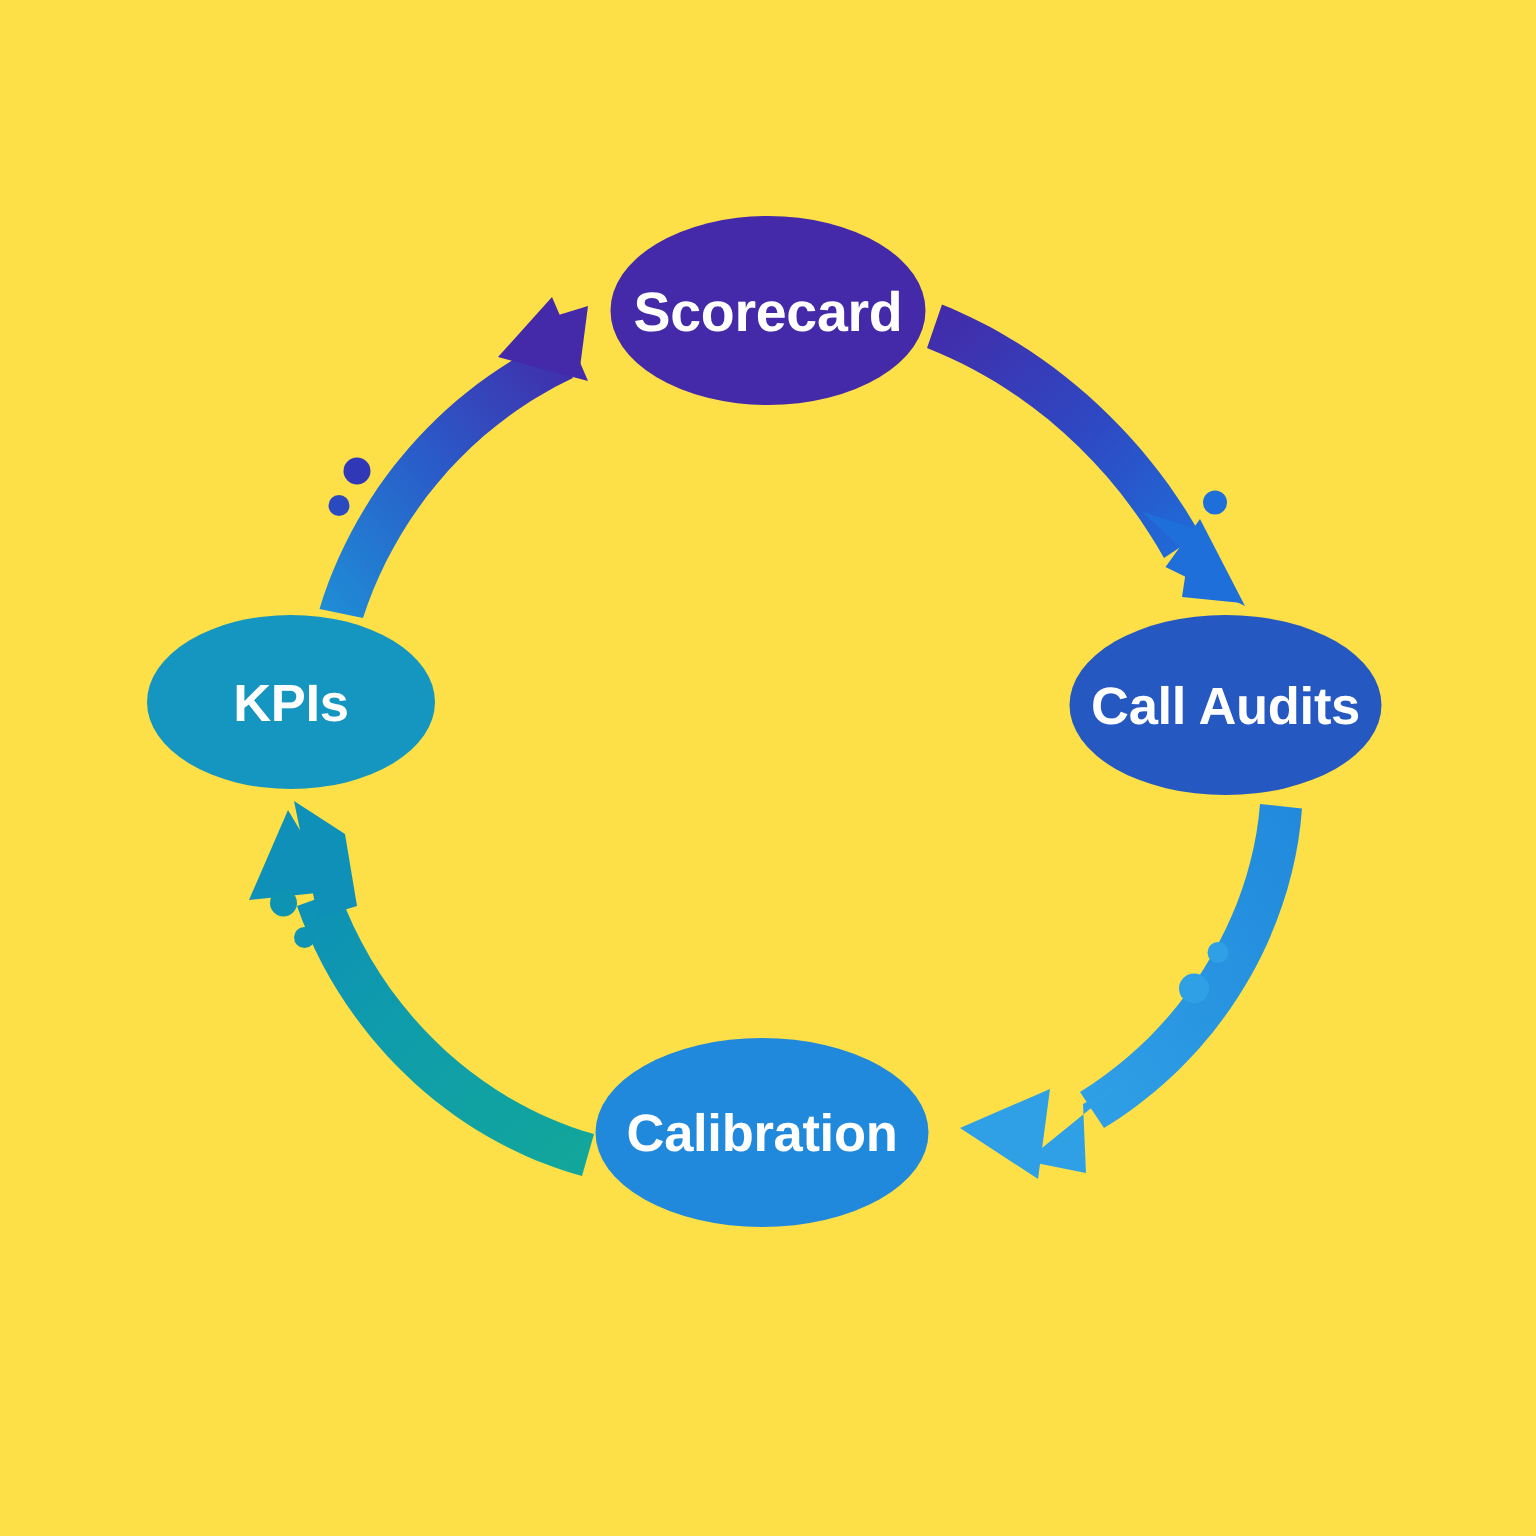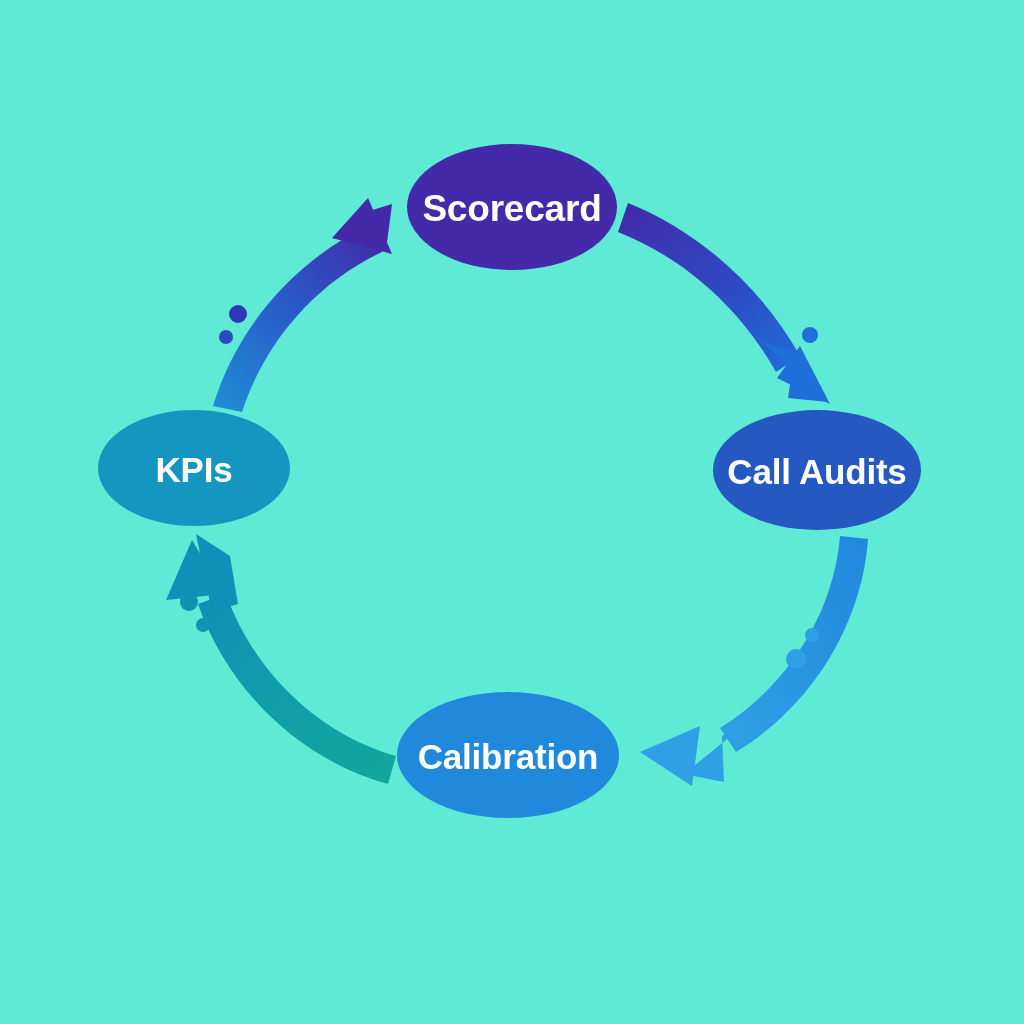--- a/index.html
+++ b/index.html
@@ -10,21 +10,21 @@
   body {
     width: 1024px;
     height: 1024px;
     overflow: hidden;
     font-family: "Liberation Sans", sans-serif;
   }
   #diagram-root {
     position: relative;
     width: 1024px;
     height: 1024px;
-    background: #5eead4;
+    background: #fde047;
   }
   #cycle-svg {
     position: absolute;
     top: 0;
     left: 0;
     width: 1024px;
     height: 1024px;
     display: block;
   }
   .node-label {

